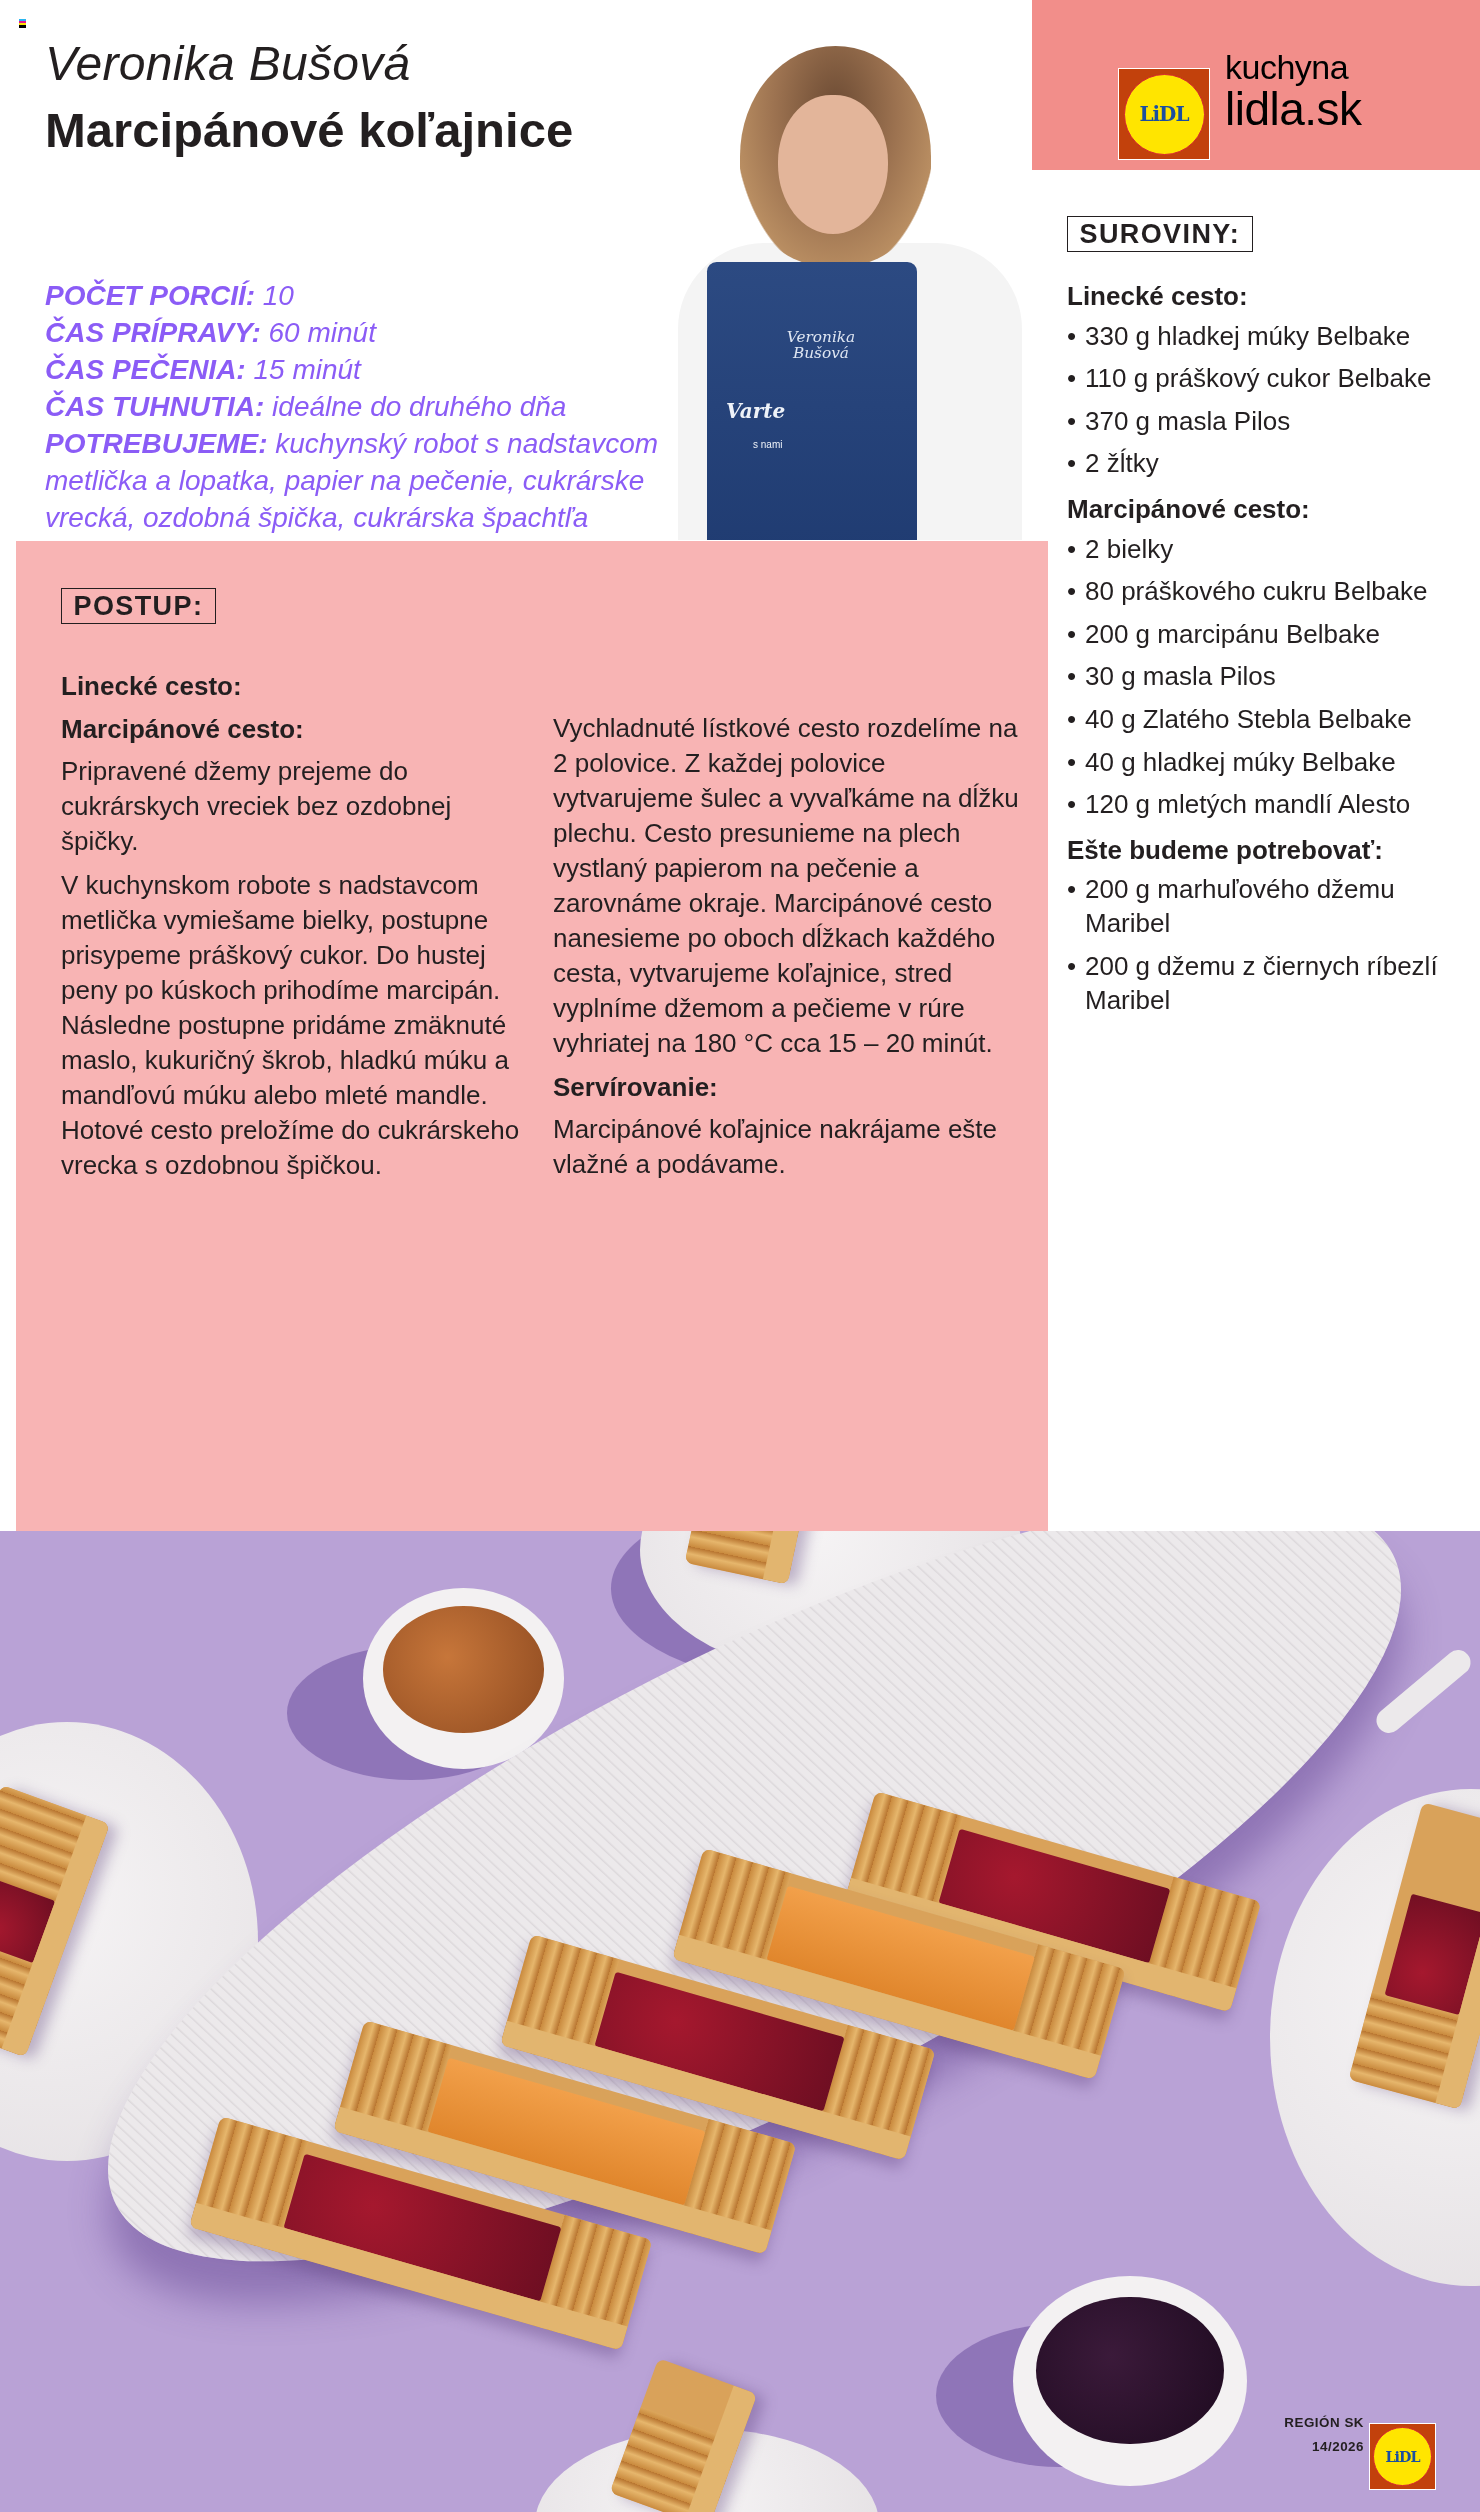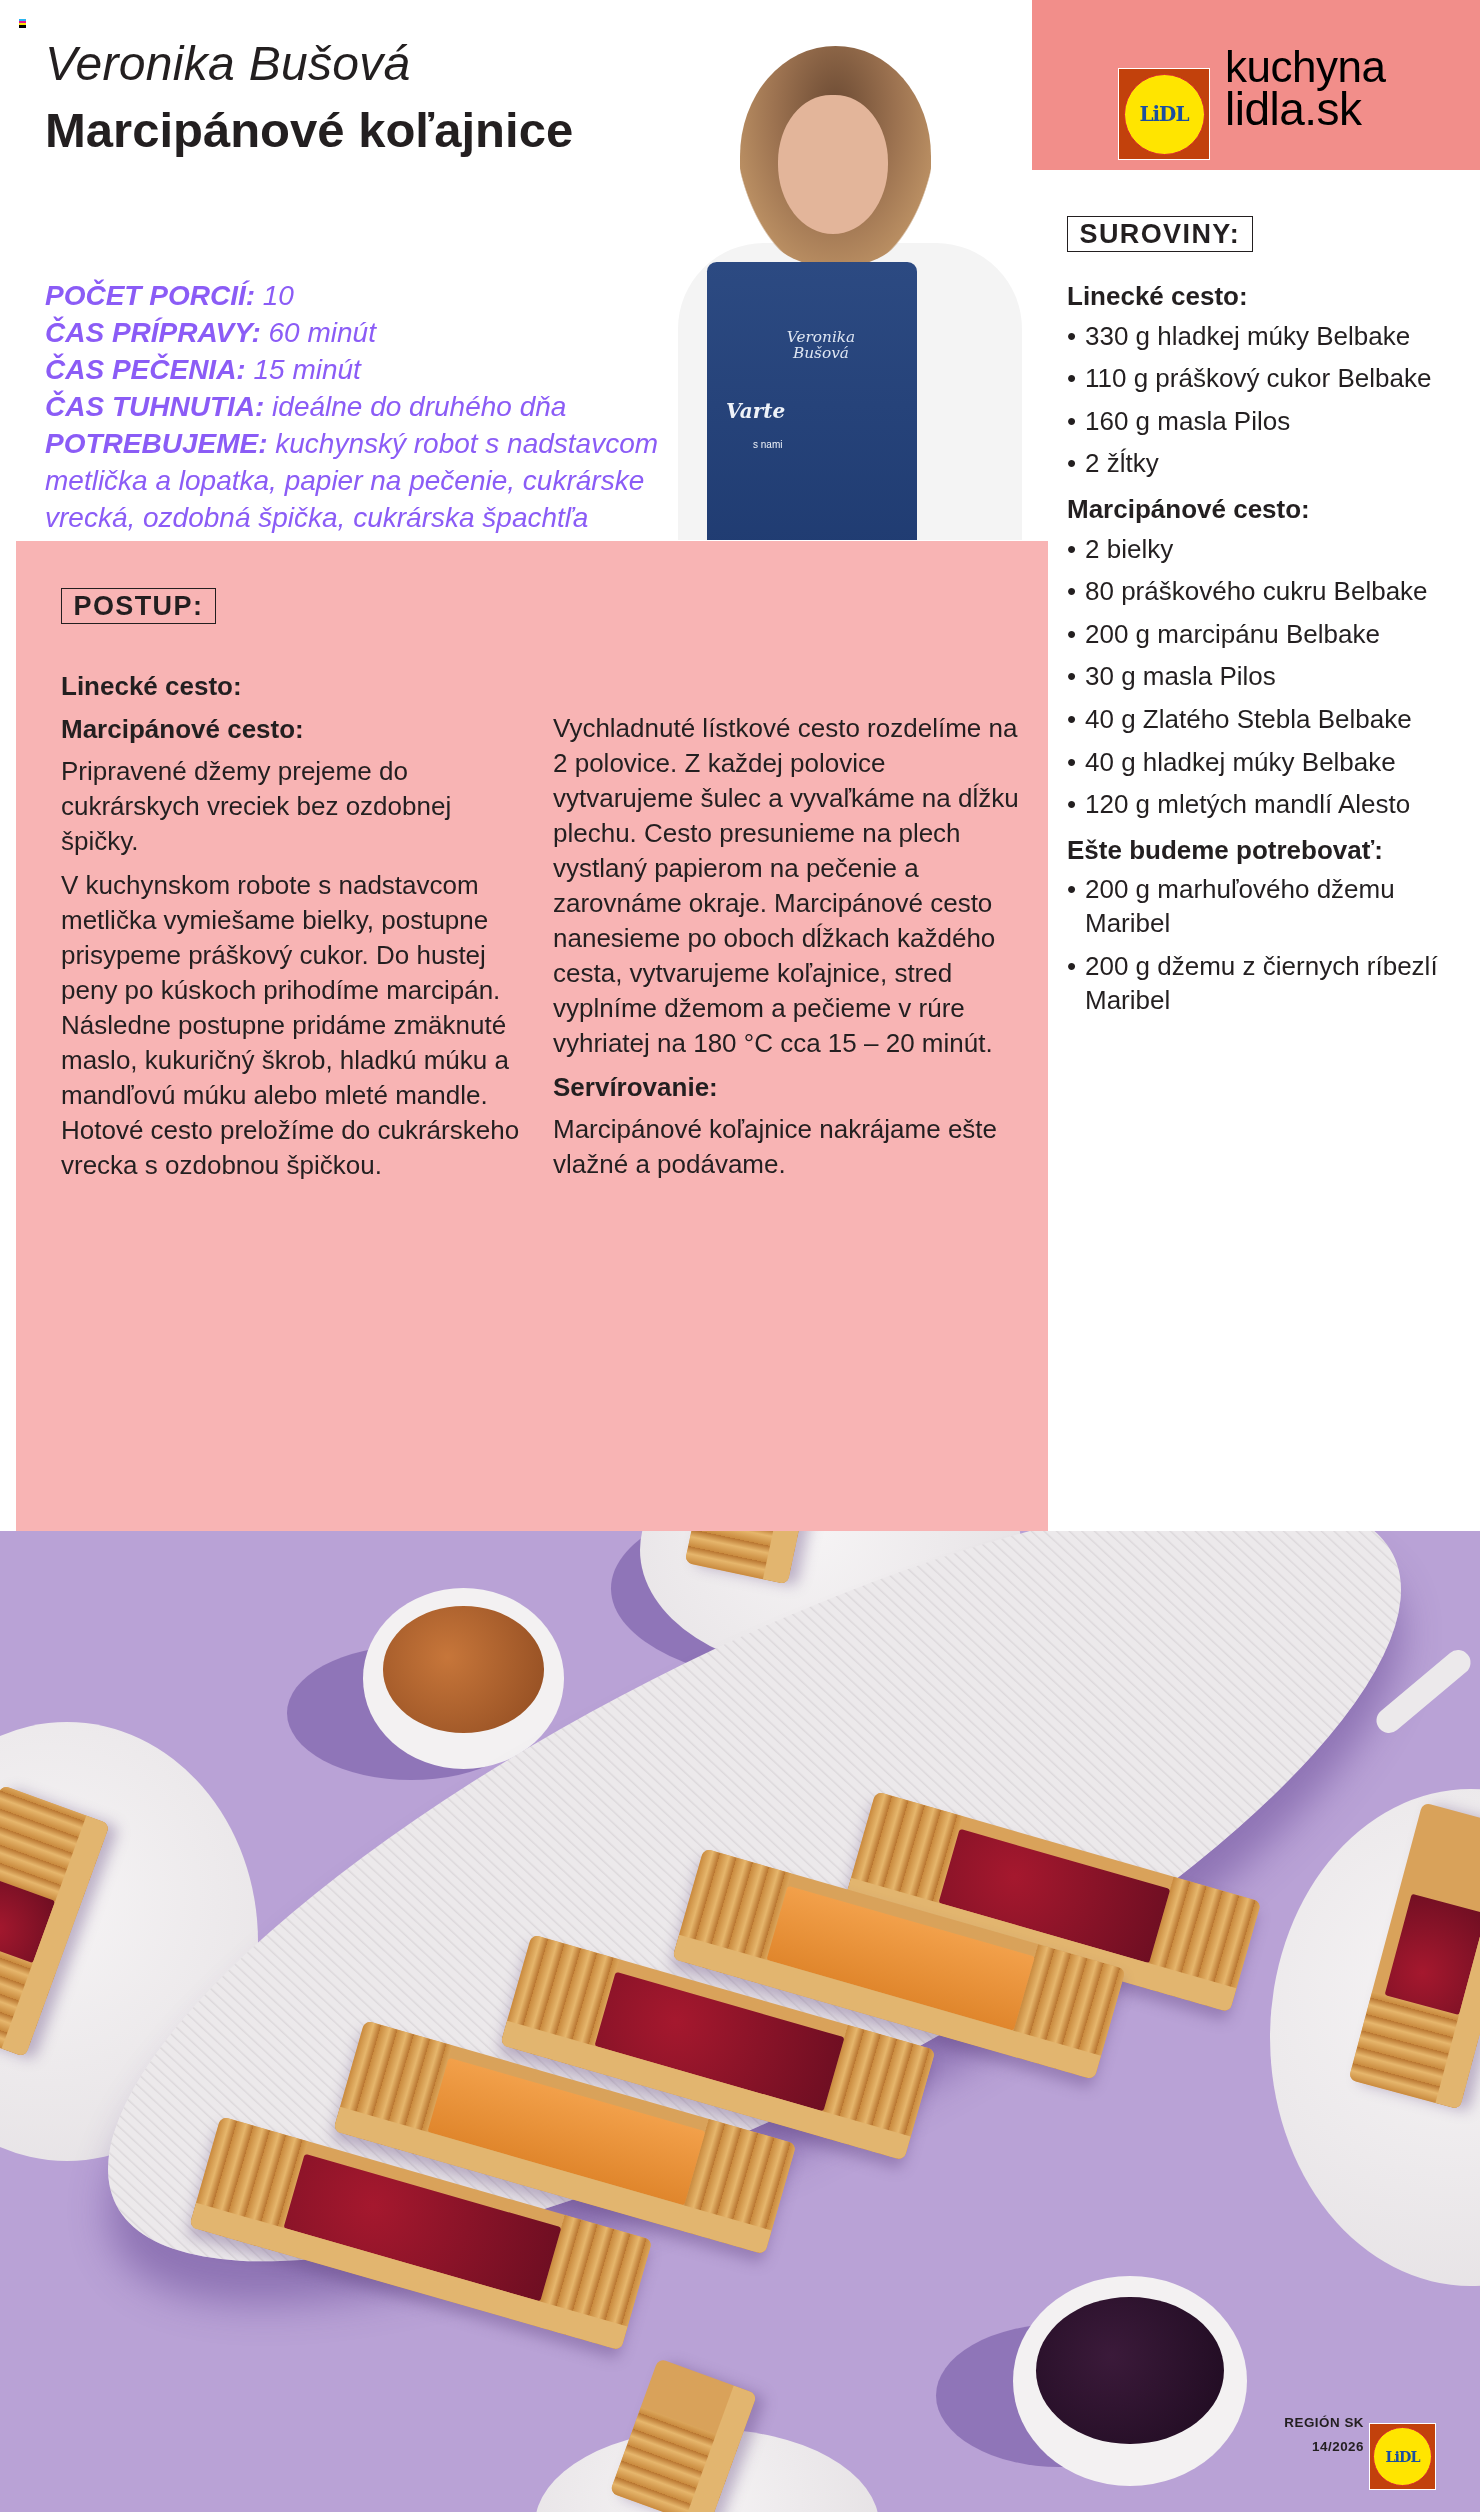--- a/index.html
+++ b/index.html
@@ -26,21 +26,21 @@
   .chef .apron-text3 { position: absolute; left: 94px; top: 401px; color: #eef2f8; font-size: 10px; }
 
   
   .brand { position: absolute; left: 1032px; top: 0; width: 449px; height: 170px; background: #f28e8a; }
   .lidl-logo { position: absolute; background: #c2410c; display: flex; align-items: center; justify-content: center; border: 1.9px solid #ffffff; margin-top: 23px; }
   .lidl-logo .circle { border-radius: 50%; background: #ffe500; border: 1.9px solid #d7272f; display: flex; align-items: center; justify-content: center; width: 90%; height: 90%; }
   .lidl-logo .txt { font-family: "DejaVu Serif", serif; font-weight: 700; color: #1b4fa0; letter-spacing: -1px; }
   .brand .lidl-logo { left: 86px; top: 45px; width: 92px; height: 92px; }
   .brand .lidl-logo .txt { font-size: 20px; }
   .brand-text { position: absolute; left: 193px; top: 46px; color: #000; line-height: 42px; }
-  .brand-text .l1 { font-size: 44px; font-weight: 400; display: block; letter-spacing: -0.5px; }
+  .brand-text .l1 { font-size: 34px; font-weight: 400; display: block; letter-spacing: -0.5px; }
   .brand-text .l2 { font-size: 46px; font-weight: 400; display: block; letter-spacing: -0.5px; }
 
   
   .ingr { position: absolute; left: 1067px; top: 216px; width: 401px; color: #231f20; }
   .boxed-heading { display: inline-block; border: 1.9px solid #231f20; padding: 0 11.5px; font-size: 27px; font-weight: 700; letter-spacing: 1.4px; line-height: 34px; }
   .ingr .boxed-heading { margin-bottom: 27px; }
   .ingr h3 { font-size: 26px; font-weight: 700; line-height: 34px; margin-bottom: 5.7px; }
   .ingr ul { list-style: none; margin-bottom: 11.5px; }
   .ingr li { font-size: 26px; line-height: 34px; margin-bottom: 8.6px; padding-left: 18px; text-indent: -18px; }
   .ingr li::before { content: "\2022"; display: inline-block; width: 18px; text-indent: 0; }
@@ -120,21 +120,21 @@
   </div>
 </div>
 
 <div class="ingr">
   <div class="boxed-heading">SUROVINY:</div>
 
   <h3>Linecké cesto:</h3>
   <ul>
     <li>330 g hladkej múky Belbake</li>
     <li>110 g práškový cukor Belbake</li>
-    <li>160 g masla Pilos</li>
+    <li>370 g masla Pilos</li>
     <li>2 žĺtky</li>
   </ul>
 
   <h3>Marcipánové cesto:</h3>
   <ul>
     <li>2 bielky</li>
     <li>80 práškového cukru Belbake</li>
     <li>200 g marcipánu Belbake</li>
     <li>30 g masla Pilos</li>
     <li>40 g Zlatého Stebla Belbake</li>

